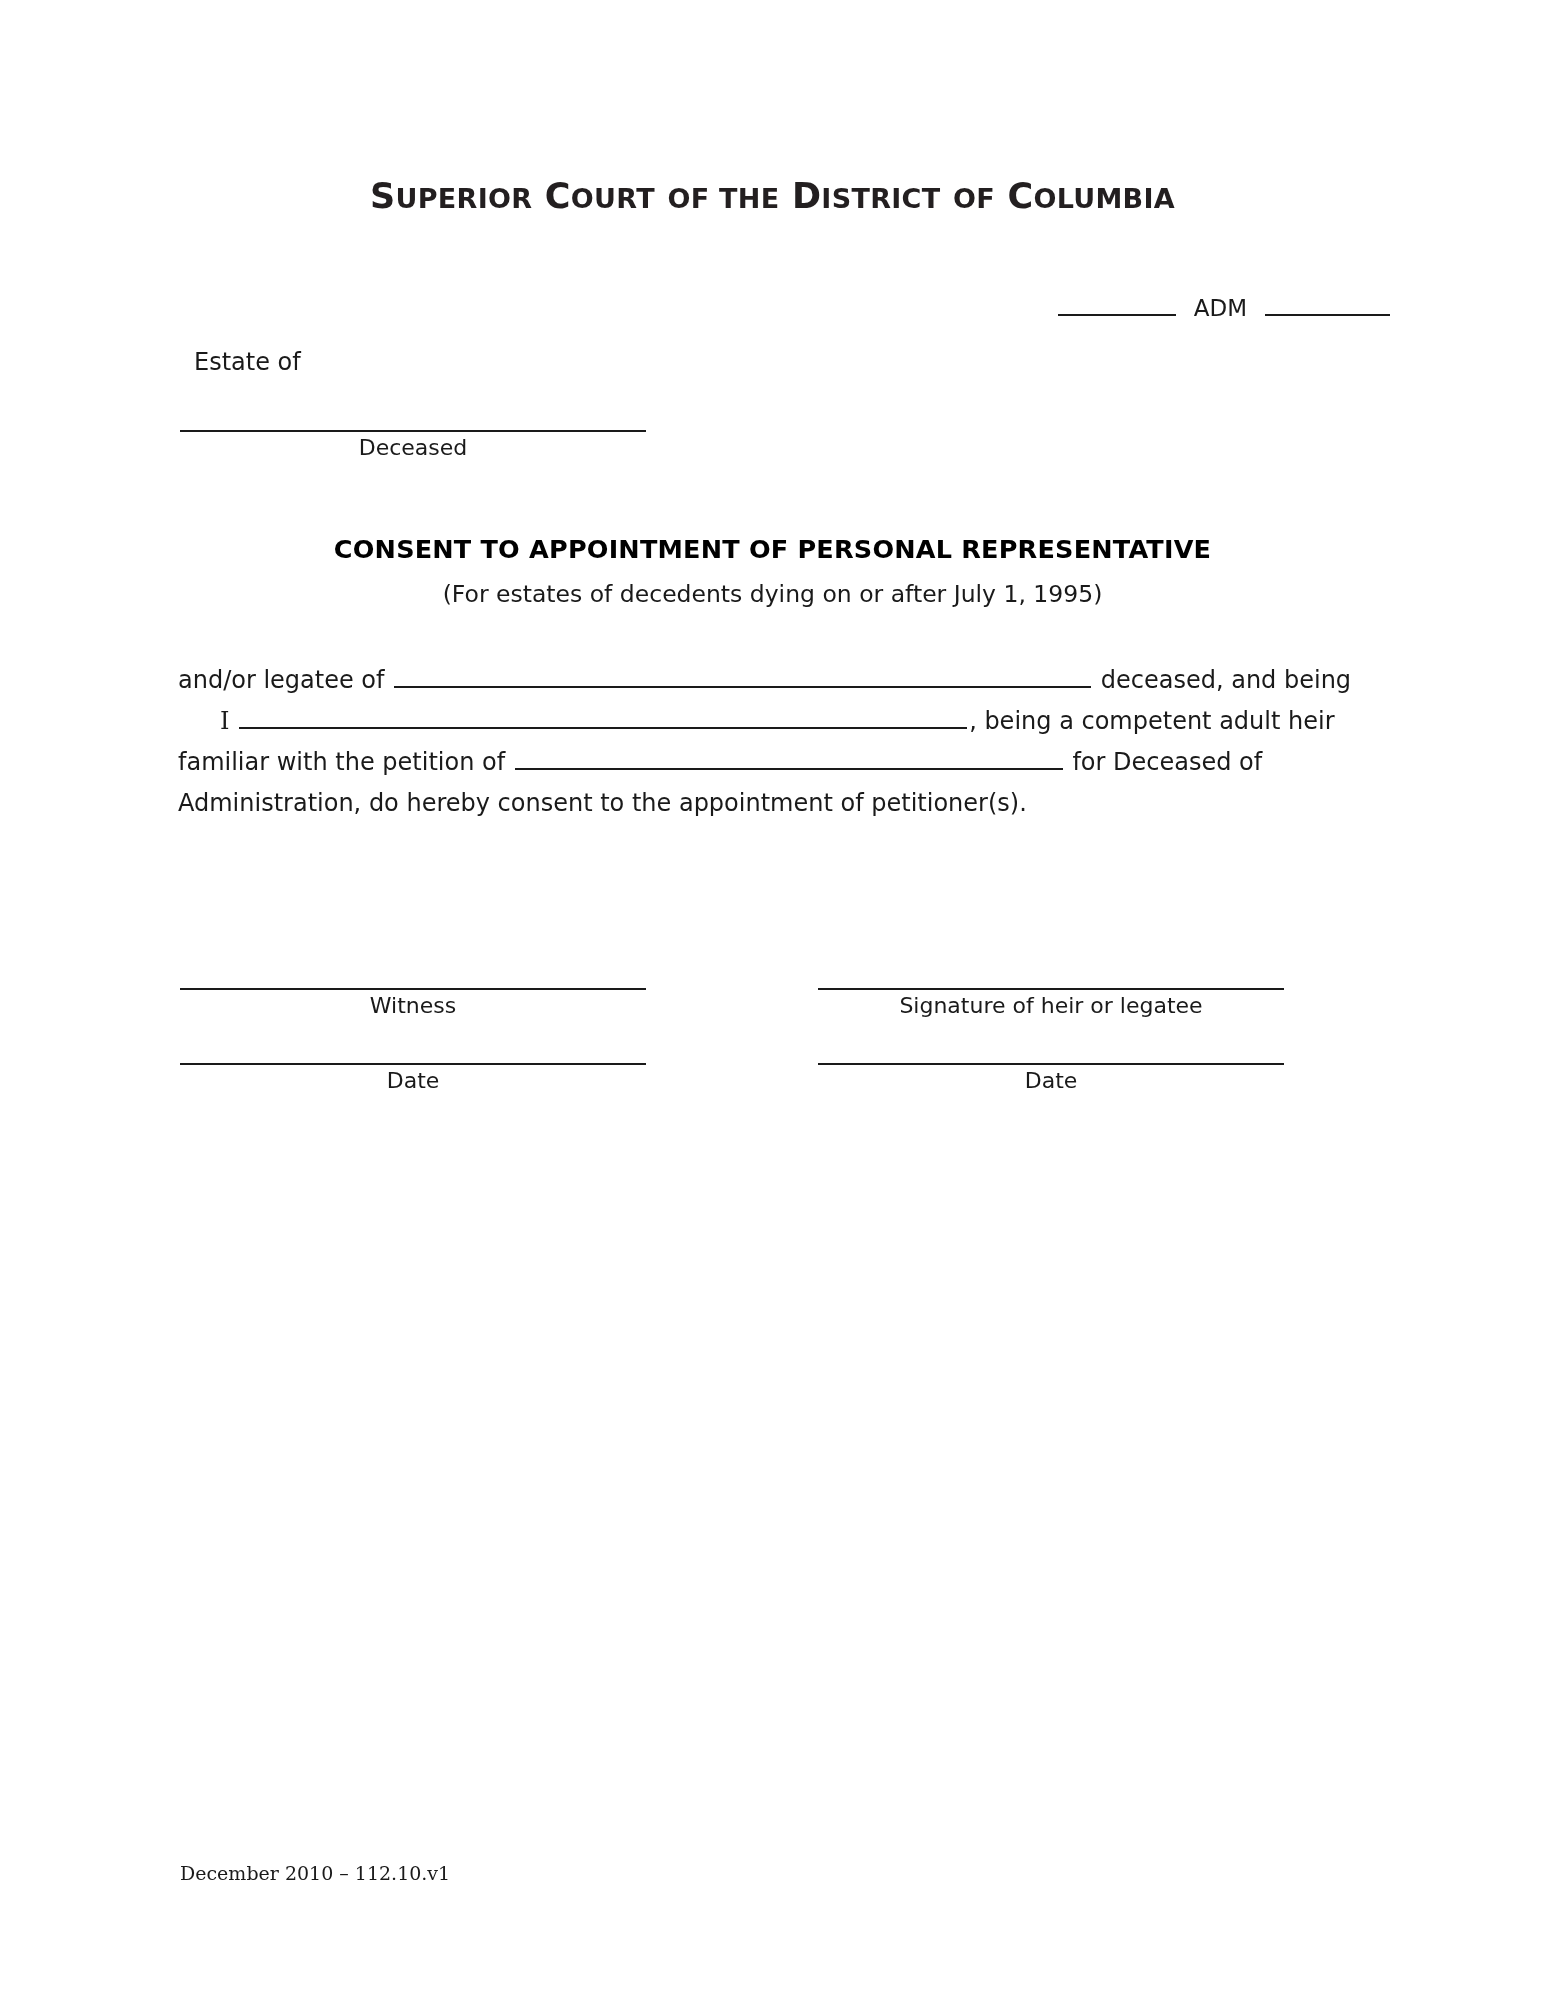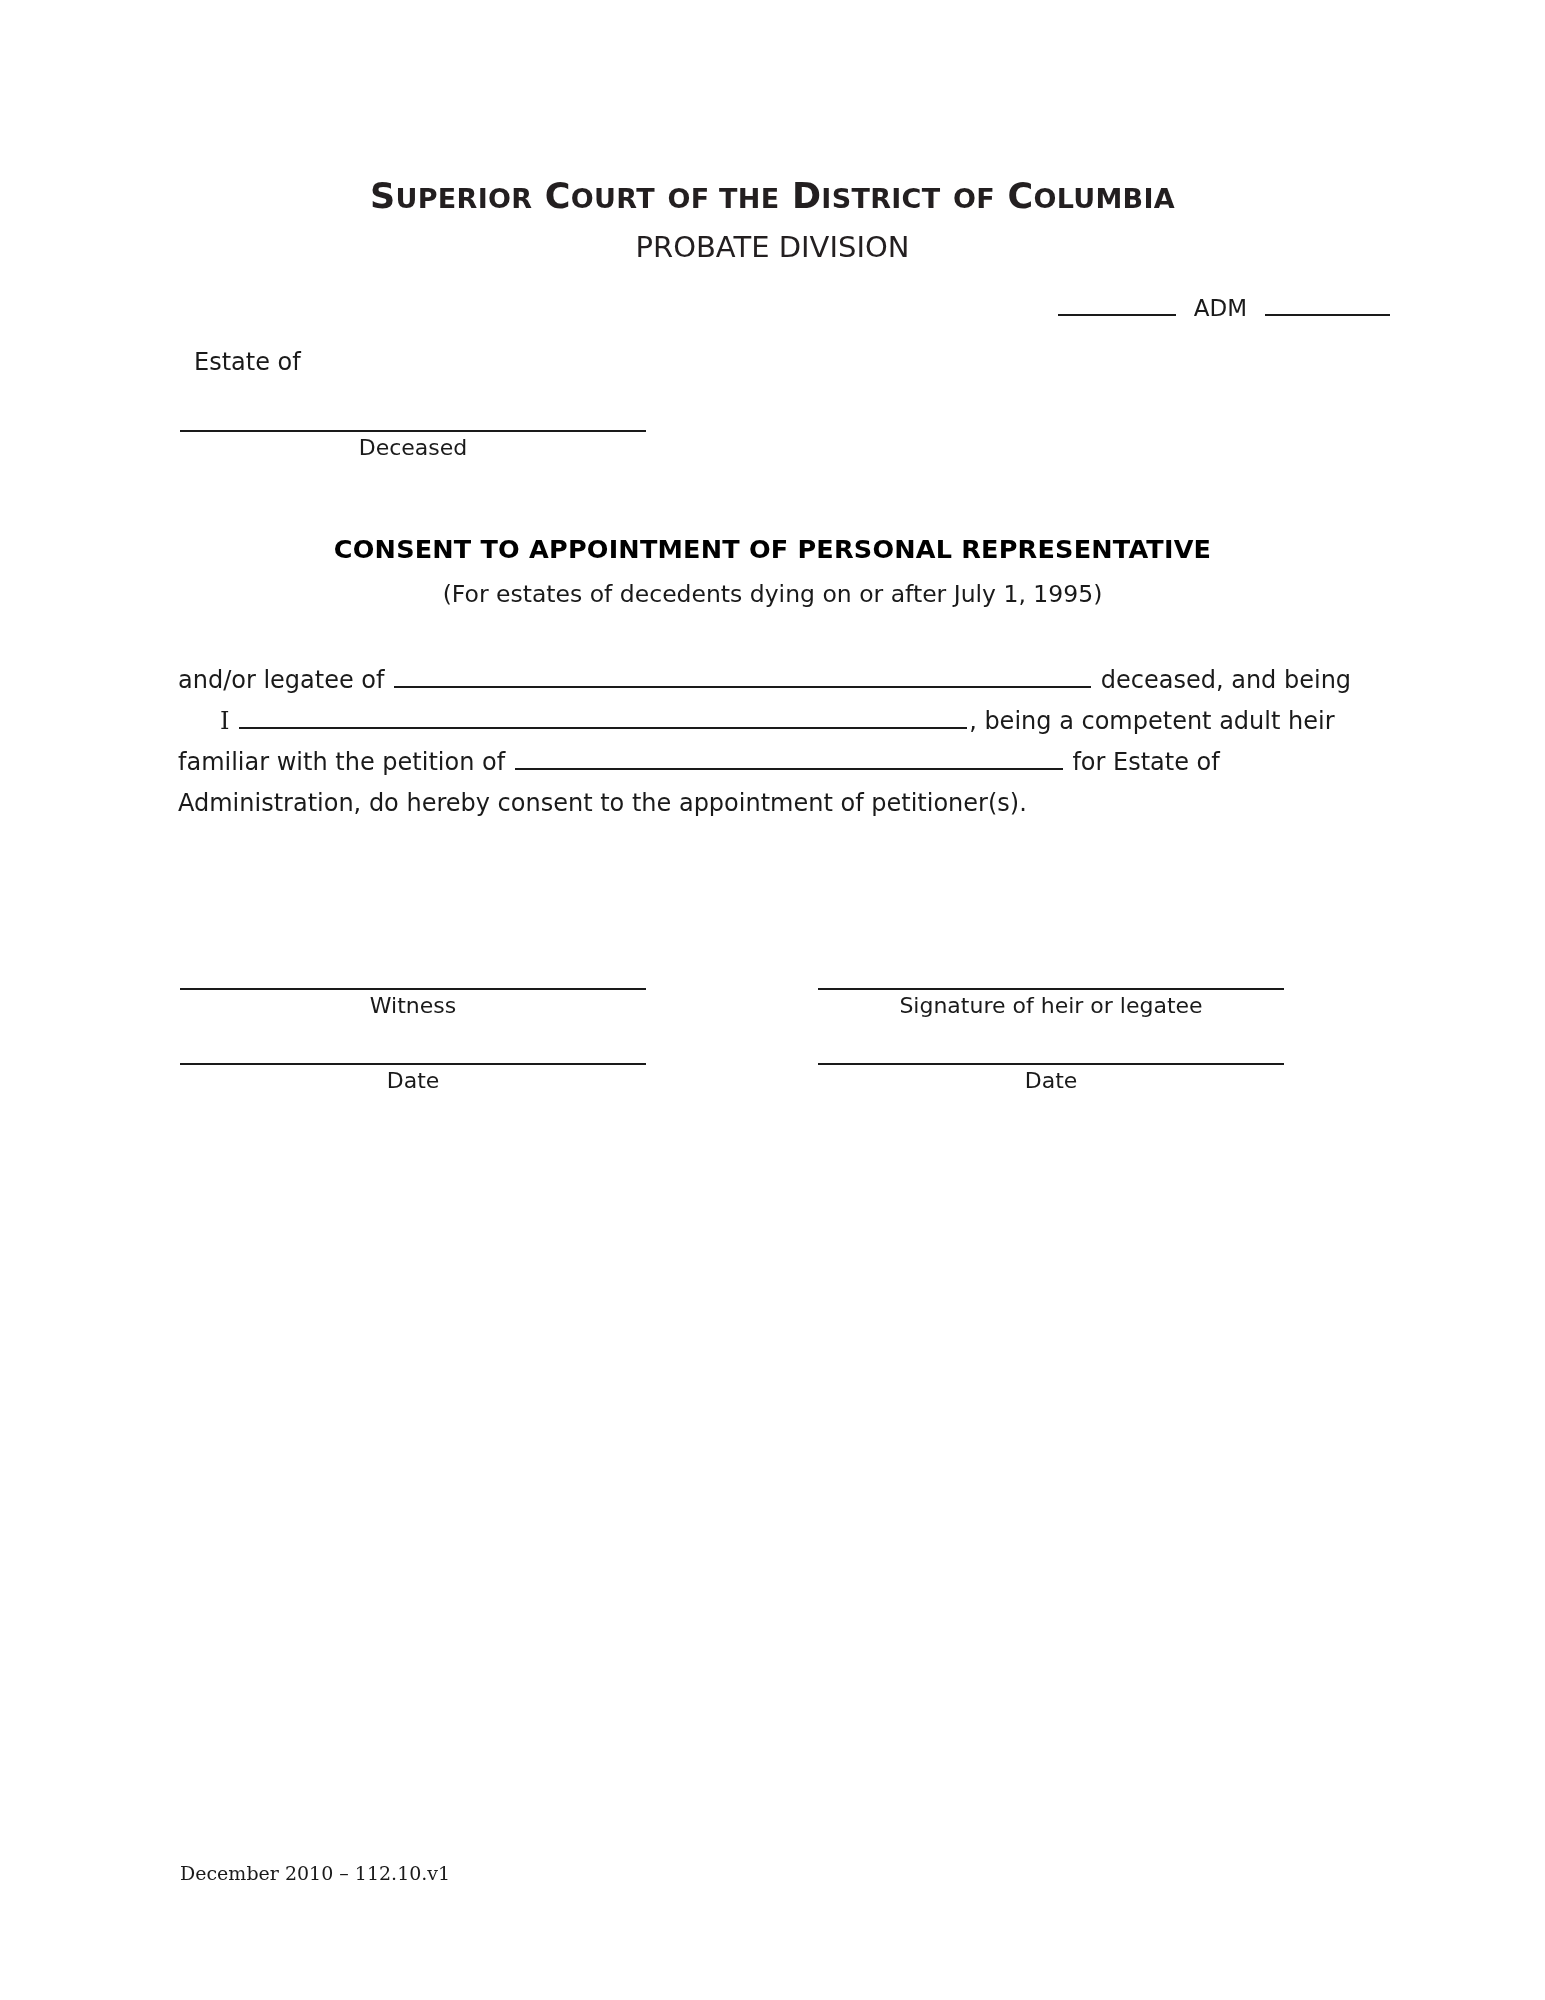--- a/index.html
+++ b/index.html
@@ -173,21 +173,20 @@
 
   <div class="court-title">
     <span class="cap">S</span><span class="sc">UPERIOR</span>
     <span class="cap">C</span><span class="sc">OURT</span>
     <span class="sc">OF THE</span>
     <span class="cap">D</span><span class="sc">ISTRICT</span>
     <span class="sc">OF</span>
     <span class="cap">C</span><span class="sc">OLUMBIA</span>
   </div>
 
-  <div class="division-title">PROBATE DIVISION</div>
 
   <div class="adm-line">
     <span class="adm-blank left"></span><span>ADM</span><span class="adm-blank right"></span>
   </div>
 
   <div class="estate-of">Estate of</div>
 
   <div class="deceased-rule"></div>
   <div class="deceased-label">Deceased</div>
 
@@ -201,21 +200,21 @@
       <span class="fill fill-b"></span><span> deceased, and being</span>
     </div>
 
     <div class="body-line">
       <span class="indent"></span><span class="serif-i">I</span>
       <span class="fill fill-a"></span><span>, being a competent adult heir</span>
     </div>
 
     <div class="body-line">
       <span>familiar with the petition of</span>
-      <span class="fill fill-c"></span><span> for Estate of</span>
+      <span class="fill fill-c"></span><span> for Deceased of</span>
     </div>
 
     <div class="body-line">Administration, do hereby consent to the appointment of petitioner(s).</div>
   </div>
 
   <div class="sigblock">
 
     <div class="sig-rule col-left row-sig"></div>
     <div class="sig-label col-left row-sigl">Witness</div>
 

